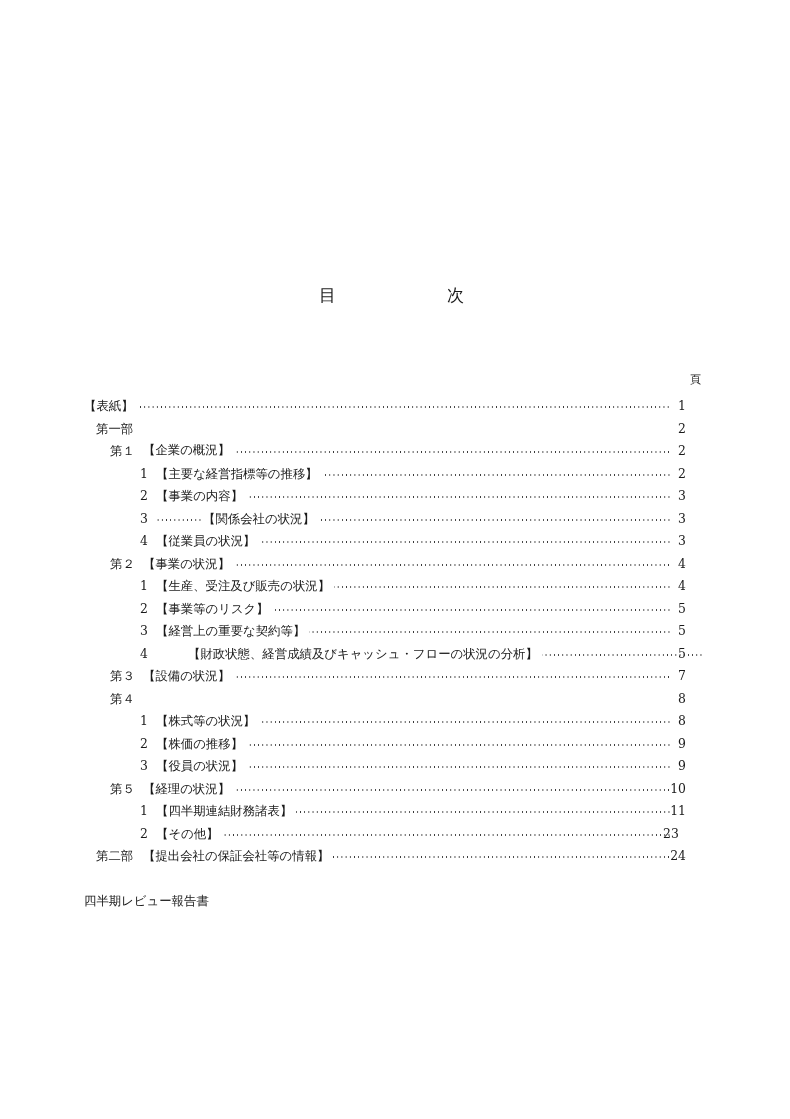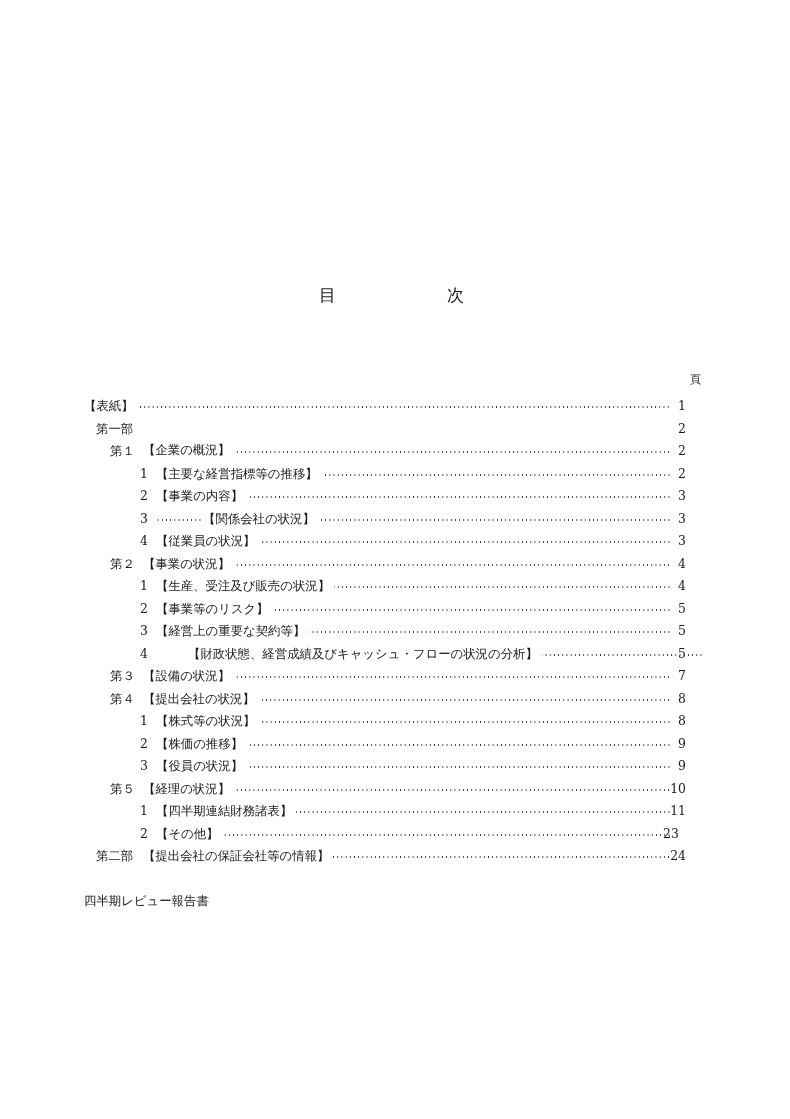--- a/index.html
+++ b/index.html
@@ -202,24 +202,20 @@
     <div class="toc-row" style="top: 270px; width: 790px;">
       <span class="prefix" style="left: 110px;">第３</span>
       <div class="leader-area" style="left: 143px; width: 529px;">
         <div class="leader" style="left: 0px;"></div>
         <span class="label" style="left: 0px;">【設備の状況】</span>
       </div>
       <span class="page" style="left: 656px;">7</span>
     </div>
     <div class="toc-row" style="top: 293px; width: 790px; padding-left: 24px;">
       <span class="prefix" style="left: 110px;">第４</span>
-      <div class="leader-area" style="left: 143px; width: 529px;">
-        <div class="leader" style="left: 0px;"></div>
-        <span class="label" style="left: 0px;">【提出会社の状況】</span>
-      </div>
       <span class="page" style="left: 656px;">8</span>
     </div>
     <div class="toc-row" style="top: 315px; width: 790px;">
       <span class="prefix" style="left: 140px;">1</span>
       <div class="leader-area" style="left: 156px; width: 516px;">
         <div class="leader" style="left: 0px;"></div>
         <span class="label" style="left: 0px;">【株式等の状況】</span>
       </div>
       <span class="page" style="left: 656px;">8</span>
     </div>

